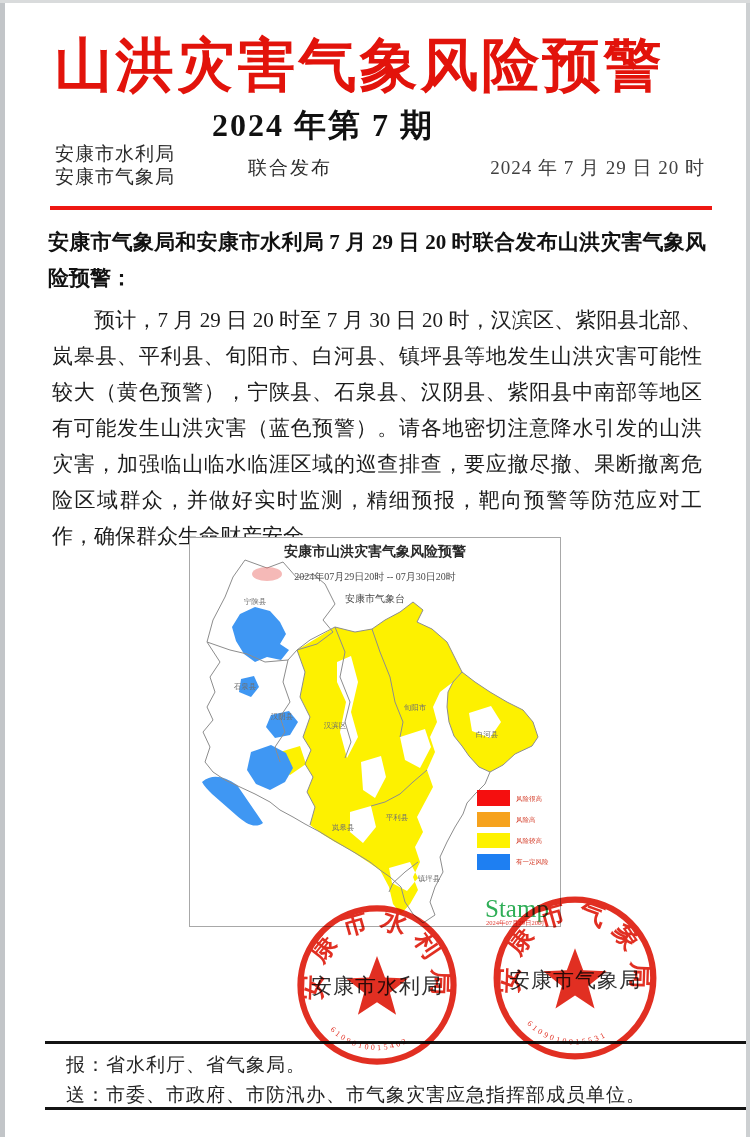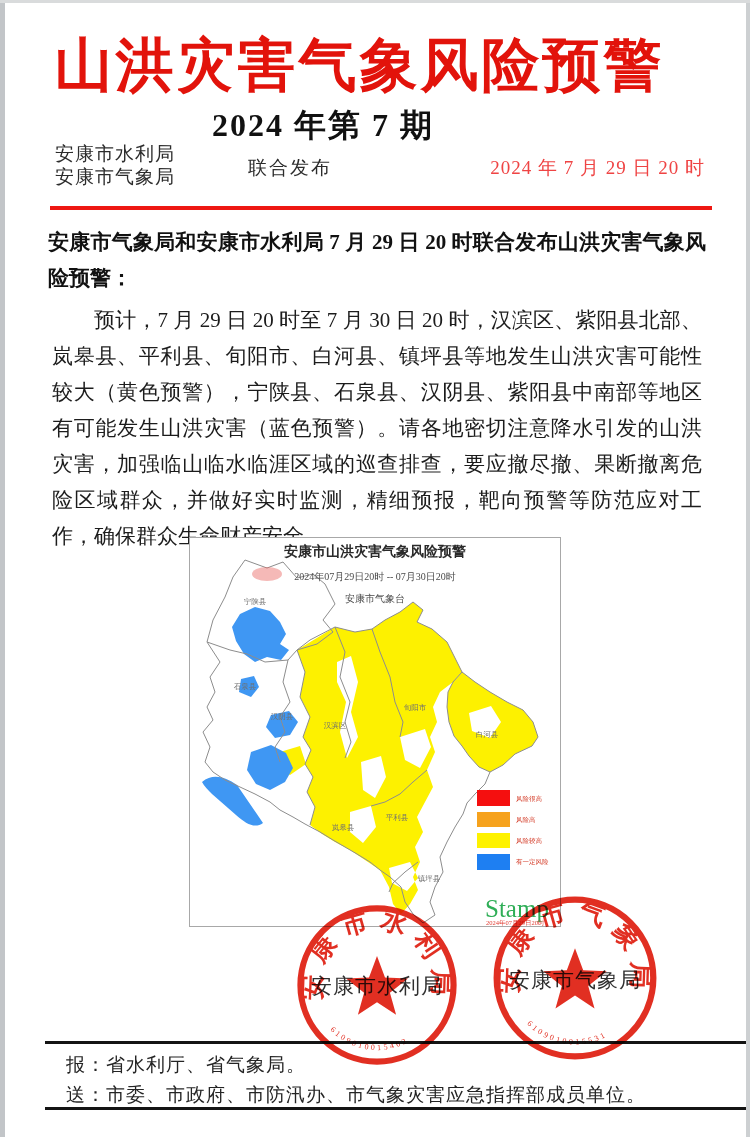--- a/index.html
+++ b/index.html
@@ -19,21 +19,21 @@
     position:absolute;left:0;top:104px;width:646px;text-align:center;
     font-size:32px;font-weight:bold;color:#111;letter-spacing:2px;
   }
   .issuer-left{
     position:absolute;left:55px;top:142px;font-size:19px;line-height:23px;color:#2c2c2c;letter-spacing:1px;
   }
   .joint{
     position:absolute;left:212px;top:155px;font-size:19px;color:#2c2c2c;letter-spacing:2px;margin-left:36px;
   }
   .issue-date{
-    position:absolute;right:45px;top:155px;font-size:19px;color:#ef4444;letter-spacing:1px;
+    position:absolute;right:45px;top:155px;font-size:19px;color:#404040;letter-spacing:1px;
   }
   .red-rule{
     position:absolute;left:50px;top:206px;width:662px;height:4px;background:#ee1712;
   }
   .body-text{
     position:absolute;left:48px;top:224px;width:658px;
     font-size:21px;line-height:36px;text-align:justify;color:#1c1c1c;
   }
   .body-text .lead{font-weight:bold;margin:0 0 6px 0;color:#111;}
   .body-text .para{margin:4px;text-indent:2em;}

